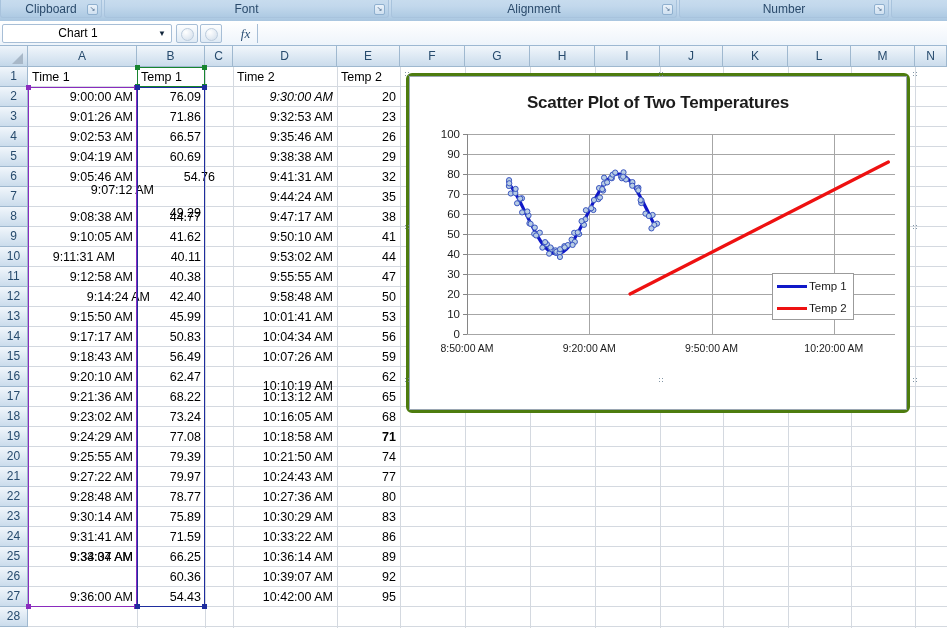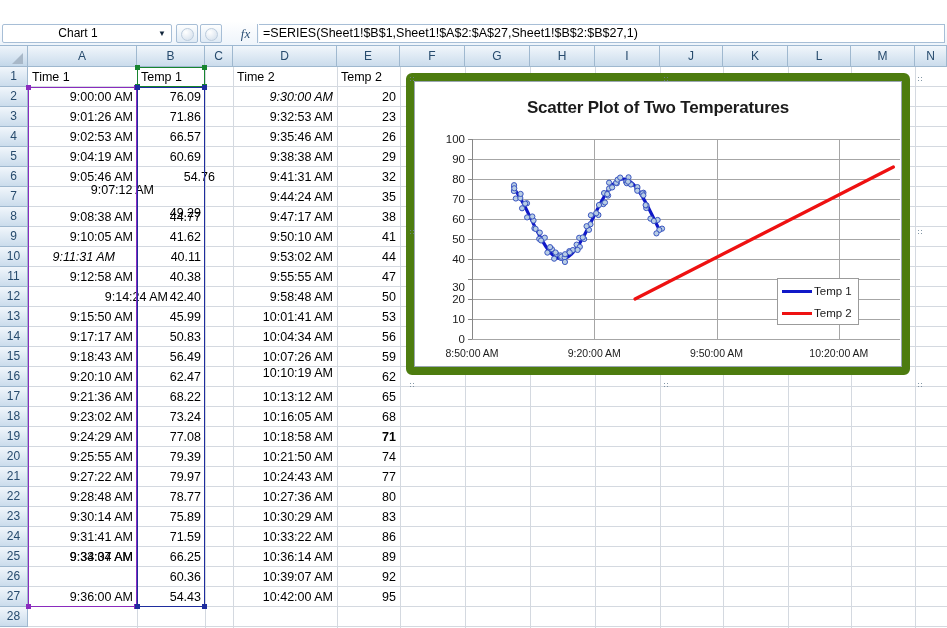--- a/index.html
+++ b/index.html
@@ -137,23 +137,23 @@
   }
   .selA .hnd{background:#8a2bbe;}
   .selG{
     position:absolute;border:1.6px solid #17852f;box-sizing:border-box;
     pointer-events:none;
   }
   .selG .hnd{position:absolute;width:5px;height:5px;background:#17852f;}
 
   
   .chartobj{
-    position:absolute;left:406px;top:73px;width:504px;height:302px;
+    position:absolute;left:406px;top:73px;width:504px;height:340px;
     box-sizing:border-box;
-    border:8px solid #4d7c0f;
+    border:3px solid #4d7c0f;
     border-radius:6px;
     background:#fff;
   }
   .chartobj .inner{
     position:absolute;inset:0;border:1px solid #9aa6b2;background:#fff;
     box-sizing:border-box;overflow:hidden;
   }
   .selhandle{
     position:absolute;width:6px;height:6px;
     background:transparent;
@@ -189,34 +189,52 @@
     position:absolute;left:32px;top:0;font-size:11.5px;color:#1b1b1b;
     line-height:14px;white-space:nowrap;
   }
   svg{display:block;}
 </style>
 </head>
 <body>
 
 <div id="app">
 
+  <div class="ribbon">
+    <div class="rgroup" style="left:0px;width:102px;">
+      <span class="lbl">Clipboard</span>
+      <span class="rdiag">↘</span>
+    </div>
+    <div class="rgroup" style="left:104px;width:285px;">
+      <span class="lbl">Font</span>
+      <span class="rdiag">↘</span>
+    </div>
+    <div class="rgroup" style="left:391px;width:286px;">
+      <span class="lbl">Alignment</span>
+      <span class="rdiag">↘</span>
+    </div>
+    <div class="rgroup" style="left:679px;width:210px;">
+      <span class="lbl">Number</span>
+      <span class="rdiag">↘</span>
+    </div>
+    <div class="rgroup" style="left:891px;width:120px;"></div>
+  </div>
 
   <div class="fbar">
     <div class="namebox">
       <span class="nbtext">Chart 1</span>
       <span class="nbarrow">▼</span>
     </div>
     <div class="fbtn" style="left:176px;">
         <i class="circ"></i>
       </div>
     <div class="fbtn" style="left:200px;">
         <i class="circ"></i>
       </div>
     <div class="fx">fx</div>
-    <div class="finput">=SERIES(Sheet1!$B$1,Sheet1!$A$2:$A$27,Sheet1!$B$2:$B$27,1)</div>
   </div>
 
   <div class="grid">
     <div class="colhdr">
       <div class="corner">
           <i></i>
         </div>
       <div id="colheads">
           <div class="ch" style="left: 28px; width: 109px;"><span>A</span></div>
           <div class="ch" style="left: 137px; width: 68px;"><span>B</span></div>
@@ -335,47 +353,47 @@
         <div class="cell r" style="left: 206px; width: 102px; top: 120px;">9:44:24 AM</div>
         <div class="cell r" style="left: 310px; width: 61px; top: 120px;">35</div>
         <div class="cell r" style="left: 1px; width: 107px; top: 140px;">9:08:38 AM</div>
         <div class="cell r" style="left: 110px; width: 66px; top: 140px;">44.77</div>
         <div class="cell r" style="left: 206px; width: 102px; top: 140px;">9:47:17 AM</div>
         <div class="cell r" style="left: 310px; width: 61px; top: 140px;">38</div>
         <div class="cell r" style="left: 1px; width: 107px; top: 160px;">9:10:05 AM</div>
         <div class="cell r" style="left: 110px; width: 66px; top: 160px;">41.62</div>
         <div class="cell r" style="left: 206px; width: 102px; top: 160px;">9:50:10 AM</div>
         <div class="cell r" style="left: 310px; width: 61px; top: 160px;">41</div>
-        <div class="cell r" style="left: 1px; width: 89px; top: 180px; font-style: italic;">9:11:31 AM</div>
+        <div class="cell r" style="left: 1px; width: 89px; top: 180px;">9:11:31 AM</div>
         <div class="cell r" style="left: 110px; width: 66px; top: 180px;">40.11</div>
         <div class="cell r" style="left: 206px; width: 102px; top: 180px;">9:53:02 AM</div>
         <div class="cell r" style="left: 310px; width: 61px; top: 180px;">44</div>
         <div class="cell r" style="left: 1px; width: 107px; top: 200px;">9:12:58 AM</div>
         <div class="cell r" style="left: 110px; width: 66px; top: 200px;">40.38</div>
         <div class="cell r" style="left: 206px; width: 102px; top: 200px;">9:55:55 AM</div>
         <div class="cell r" style="left: 310px; width: 61px; top: 200px;">47</div>
-        <div class="cell r" style="left: 18px; width: 125px; top: 220px;">9:14:24 AM</div>
+        <div class="cell r" style="left: 0; width: 125px; top: 220px;">9:14:24 AM</div>
         <div class="cell r" style="left: 110px; width: 66px; top: 220px;">42.40</div>
         <div class="cell r" style="left: 206px; width: 102px; top: 220px;">9:58:48 AM</div>
         <div class="cell r" style="left: 310px; width: 61px; top: 220px;">50</div>
         <div class="cell r" style="left: 1px; width: 107px; top: 240px;">9:15:50 AM</div>
         <div class="cell r" style="left: 110px; width: 66px; top: 240px;">45.99</div>
         <div class="cell r" style="left: 206px; width: 102px; top: 240px;">10:01:41 AM</div>
         <div class="cell r" style="left: 310px; width: 61px; top: 240px;">53</div>
         <div class="cell r" style="left: 1px; width: 107px; top: 260px;">9:17:17 AM</div>
         <div class="cell r" style="left: 110px; width: 66px; top: 260px;">50.83</div>
         <div class="cell r" style="left: 206px; width: 102px; top: 260px;">10:04:34 AM</div>
         <div class="cell r" style="left: 310px; width: 61px; top: 260px;">56</div>
         <div class="cell r" style="left: 1px; width: 107px; top: 280px;">9:18:43 AM</div>
         <div class="cell r" style="left: 110px; width: 66px; top: 280px;">56.49</div>
         <div class="cell r" style="left: 206px; width: 102px; top: 280px;">10:07:26 AM</div>
         <div class="cell r" style="left: 310px; width: 61px; top: 280px;">59</div>
         <div class="cell r" style="left: 1px; width: 107px; top: 300px;">9:20:10 AM</div>
         <div class="cell r" style="left: 110px; width: 66px; top: 300px;">62.47</div>
-        <div class="cell r" style="left: 206px; width: 102px; top: 296px;">10:10:19 AM</div>
+        <div class="cell r" style="left: 206px; width: 102px; top: 309px;">10:10:19 AM</div>
         <div class="cell r" style="left: 310px; width: 61px; top: 300px;">62</div>
         <div class="cell r" style="left: 1px; width: 107px; top: 320px;">9:21:36 AM</div>
         <div class="cell r" style="left: 110px; width: 66px; top: 320px;">68.22</div>
         <div class="cell r" style="left: 206px; width: 102px; top: 320px;">10:13:12 AM</div>
         <div class="cell r" style="left: 310px; width: 61px; top: 320px;">65</div>
         <div class="cell r" style="left: 1px; width: 107px; top: 340px;">9:23:02 AM</div>
         <div class="cell r" style="left: 110px; width: 66px; top: 340px;">73.24</div>
         <div class="cell r" style="left: 206px; width: 102px; top: 340px;">10:16:05 AM</div>
         <div class="cell r" style="left: 310px; width: 61px; top: 340px;">68</div>
         <div class="cell r" style="left: 1px; width: 107px; top: 360px;">9:24:29 AM</div>
@@ -554,21 +572,21 @@
           <div class="axisline" style="left: -4px; top: 80px; width: 4px; height: 1px; background: rgb(134, 134, 134);"></div>
           <div class="axisline" style="left: -4px; top: 60px; width: 4px; height: 1px; background: rgb(134, 134, 134);"></div>
           <div class="axisline" style="left: -4px; top: 40px; width: 4px; height: 1px; background: rgb(134, 134, 134);"></div>
           <div class="axisline" style="left: -4px; top: 20px; width: 4px; height: 1px; background: rgb(134, 134, 134);"></div>
           <div class="axisline" style="left: -4px; top: 0px; width: 4px; height: 1px; background: rgb(134, 134, 134);"></div>
         </div>
       <div id="yticks">
           <div class="ytick" style="left: 14px; top: 252px;">0</div>
           <div class="ytick" style="left: 14px; top: 232px;">10</div>
           <div class="ytick" style="left: 14px; top: 212px;">20</div>
-          <div class="ytick" style="left: 14px; top: 200px;">30</div>
+          <div class="ytick" style="left: 14px; top: 192px;">30</div>
           <div class="ytick" style="left: 14px; top: 172px;">40</div>
           <div class="ytick" style="left: 14px; top: 152px;">50</div>
           <div class="ytick" style="left: 14px; top: 132px;">60</div>
           <div class="ytick" style="left: 14px; top: 112px;">70</div>
           <div class="ytick" style="left: 14px; top: 92px;">80</div>
           <div class="ytick" style="left: 14px; top: 72px;">90</div>
           <div class="ytick" style="left: 14px; top: 52px;">100</div>
         </div>
       <div id="xticks">
           <div class="xtick" style="left: 12px; width: 90px; top: 265px;">8:50:00 AM</div>

